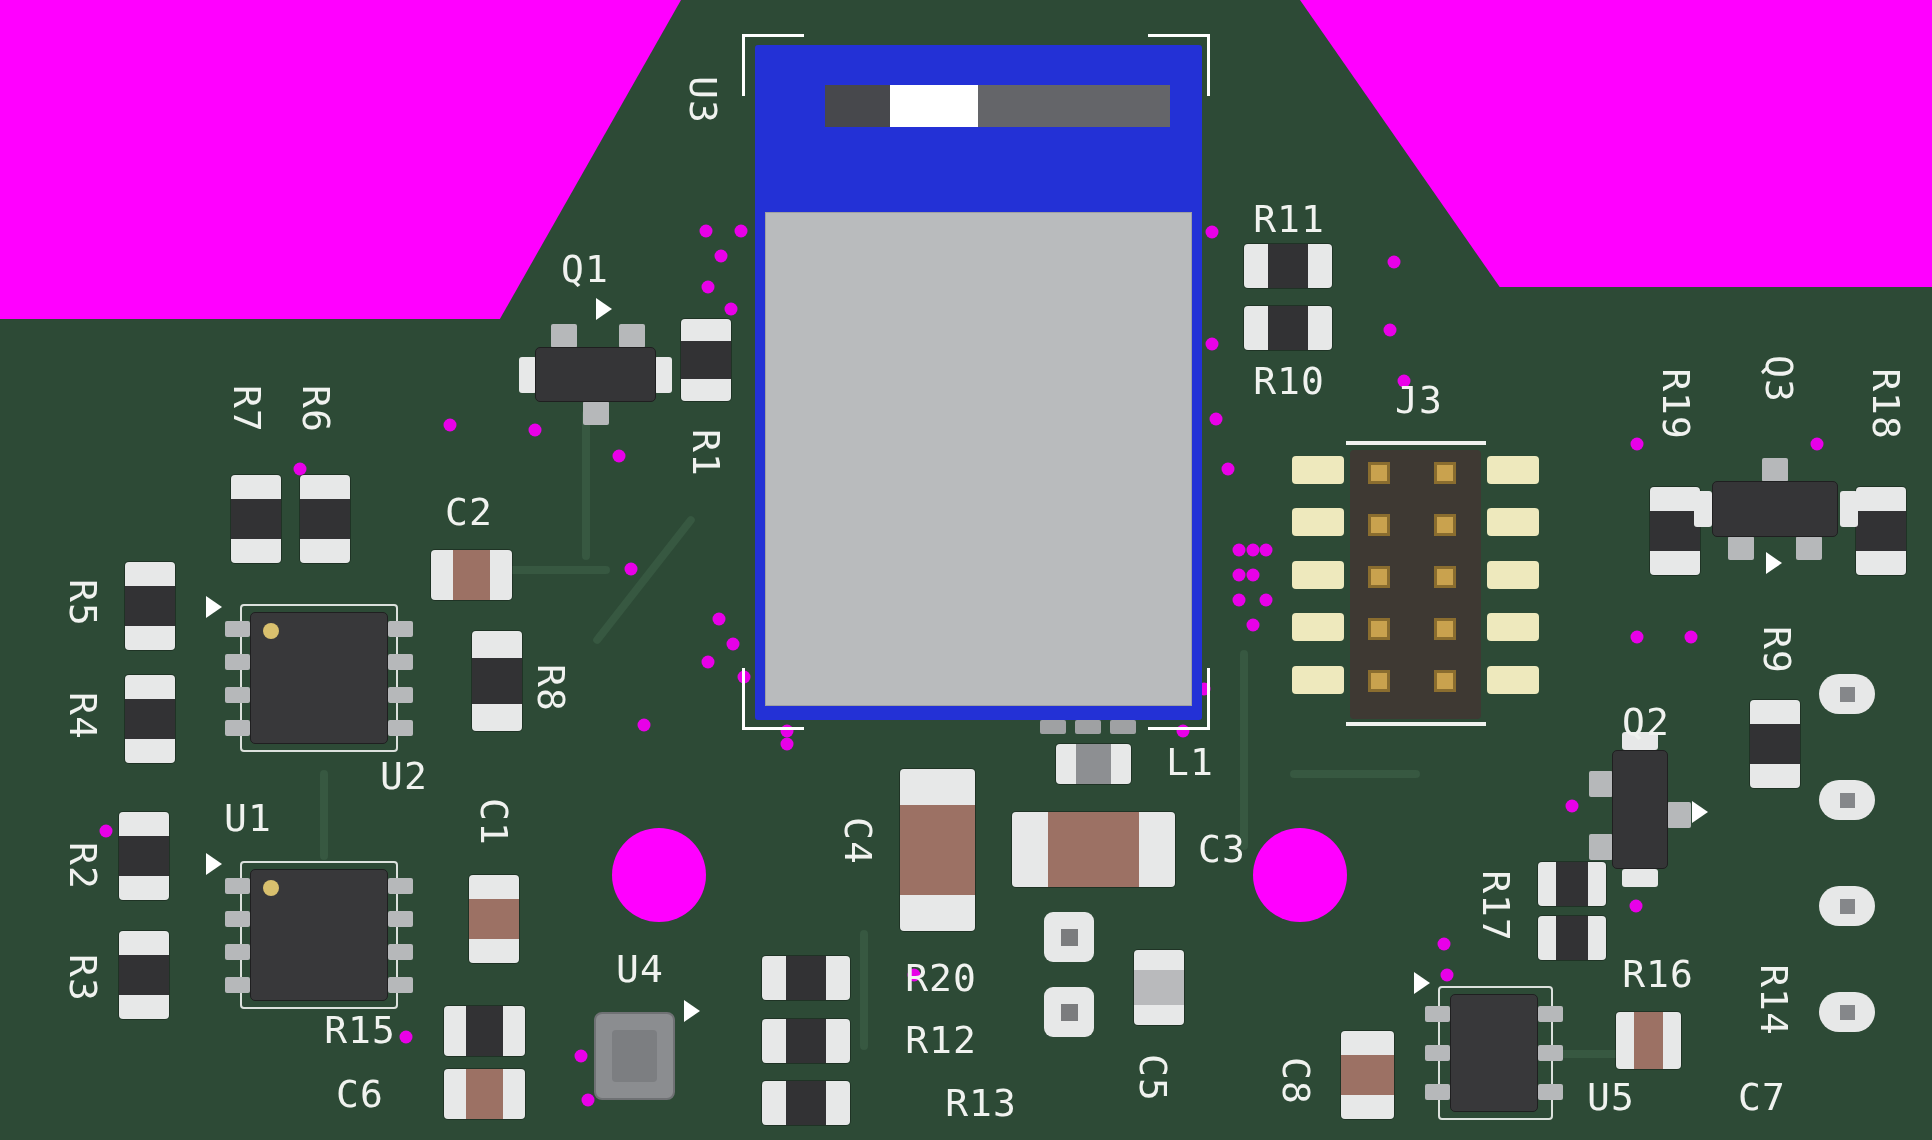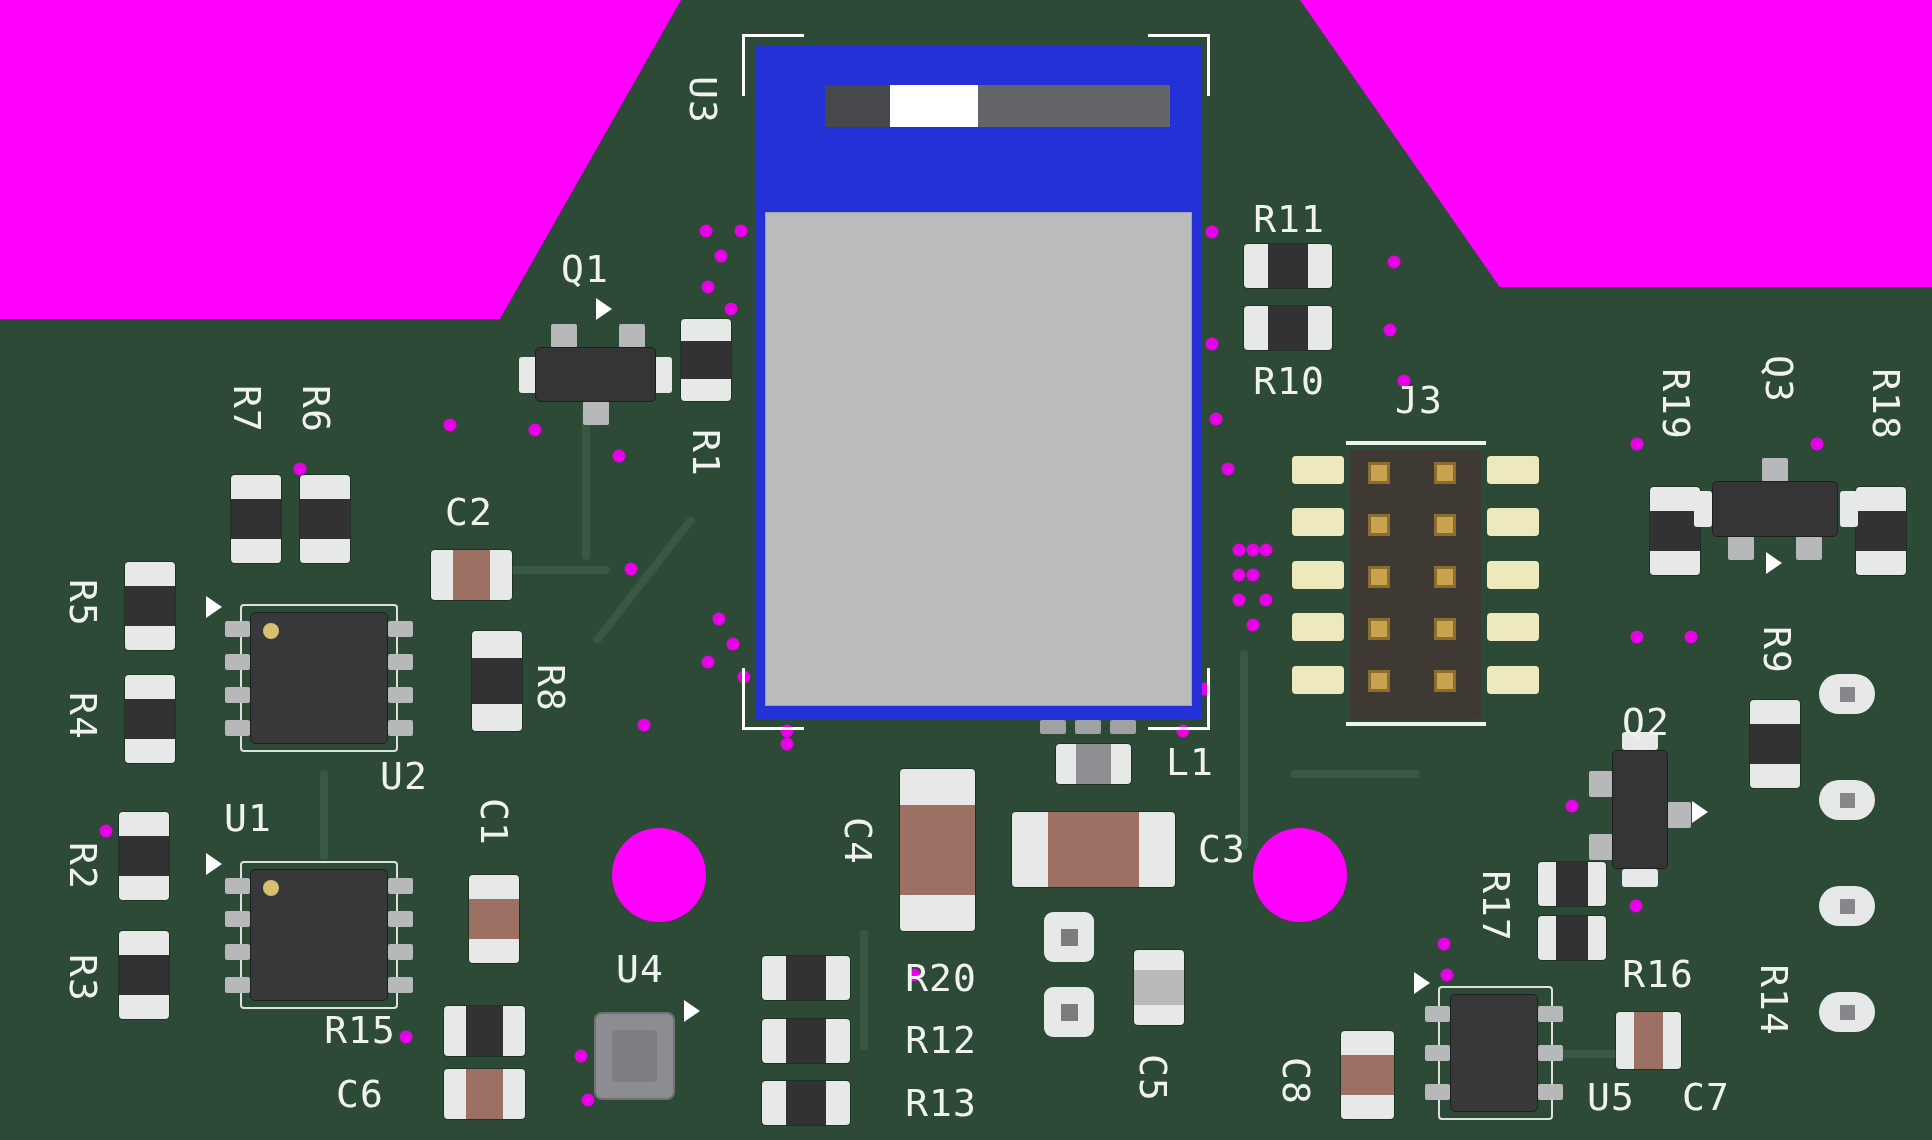--- a/index.html
+++ b/index.html
@@ -426,33 +426,33 @@
   <div class="lbl v" style="left:83px;top:978px">R3</div>
   <div class="lbl" style="left:404px;top:776px">U2</div>
   <div class="lbl" style="left:248px;top:818px">U1</div>
   <div class="lbl v" style="left:551px;top:688px">R8</div>
   <div class="lbl v" style="left:494px;top:822px">C1</div>
   <div class="lbl" style="left:360px;top:1030px">R15</div>
   <div class="lbl" style="left:360px;top:1094px">C6</div>
   <div class="lbl" style="left:640px;top:969px">U4</div>
   <div class="lbl" style="left:941px;top:978px">R20</div>
   <div class="lbl" style="left:941px;top:1040px">R12</div>
-  <div class="lbl" style="left:941px;top:1103px">R13</div>
+  <div class="lbl" style="left:981px;top:1103px">R13</div>
   <div class="lbl v" style="left:858px;top:841px">C4</div>
   <div class="lbl" style="left:1190px;top:762px">L1</div>
   <div class="lbl" style="left:1222px;top:849px">C3</div>
   <div class="lbl v" style="left:1153px;top:1078px">C5</div>
   <div class="lbl" style="left:1289px;top:219px">R11</div>
   <div class="lbl" style="left:1289px;top:381px">R10</div>
   <div class="lbl" style="left:1419px;top:400px">J3</div>
   <div class="lbl v" style="left:1676px;top:404px">R19</div>
   <div class="lbl v" style="left:1779px;top:379px">Q3</div>
   <div class="lbl v" style="left:1886px;top:404px">R18</div>
   <div class="lbl v" style="left:1777px;top:650px">R9</div>
   <div class="lbl" style="left:1646px;top:722px">Q2</div>
   <div class="lbl v" style="left:1496px;top:906px">R17</div>
   <div class="lbl" style="left:1658px;top:974px">R16</div>
   <div class="lbl v" style="left:1774px;top:1000px">R14</div>
   <div class="lbl v" style="left:1296px;top:1081px">C8</div>
   <div class="lbl" style="left:1611px;top:1097px">U5</div>
-  <div class="lbl" style="left:1706px;top:1097px">C7</div>
+  <div class="lbl" style="left:1762px;top:1097px">C7</div>
 
 </div>
 
 </body></html>

